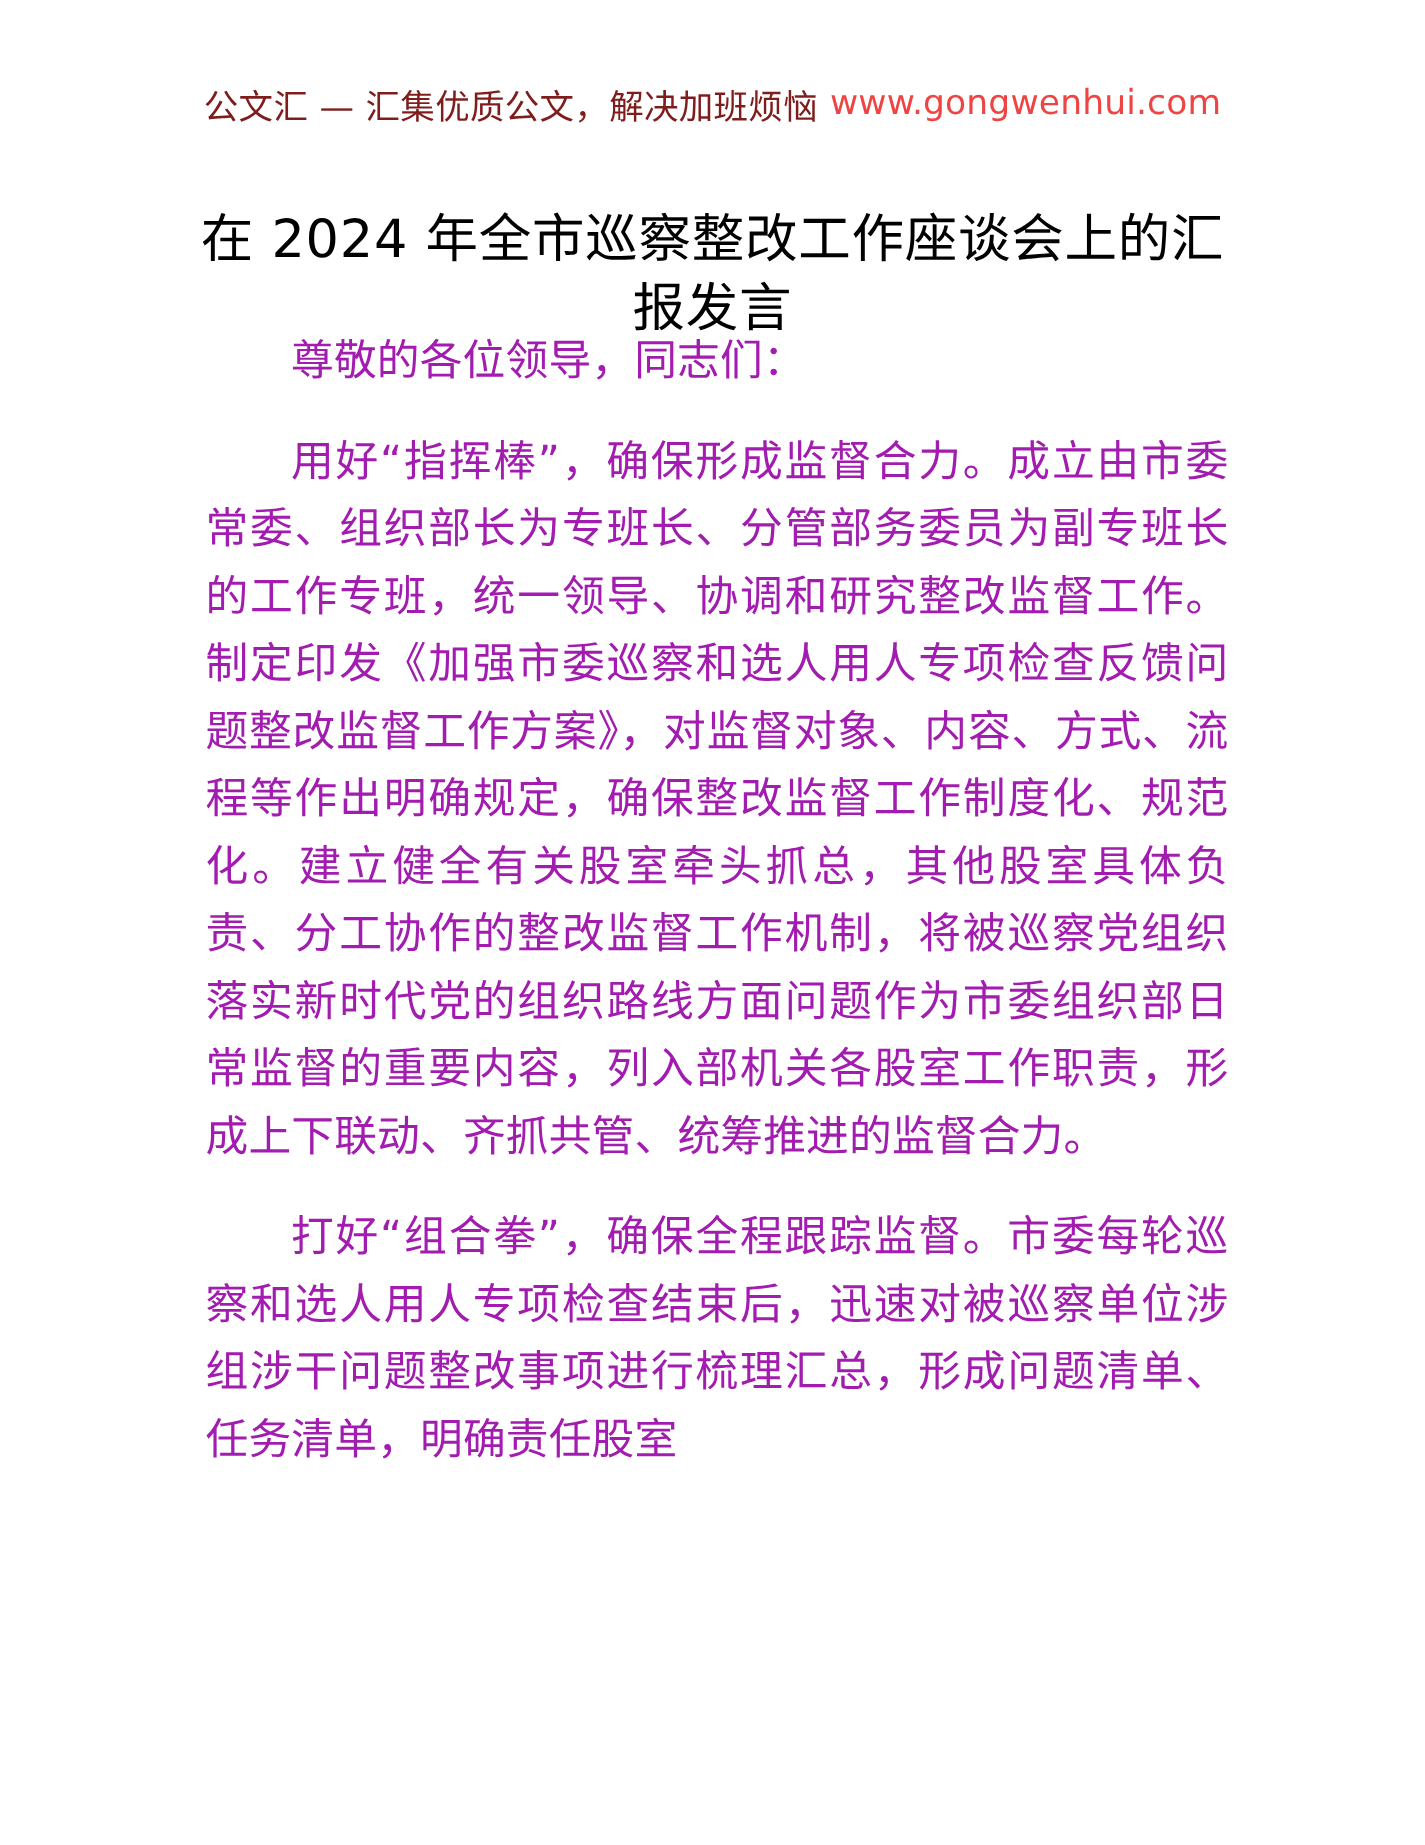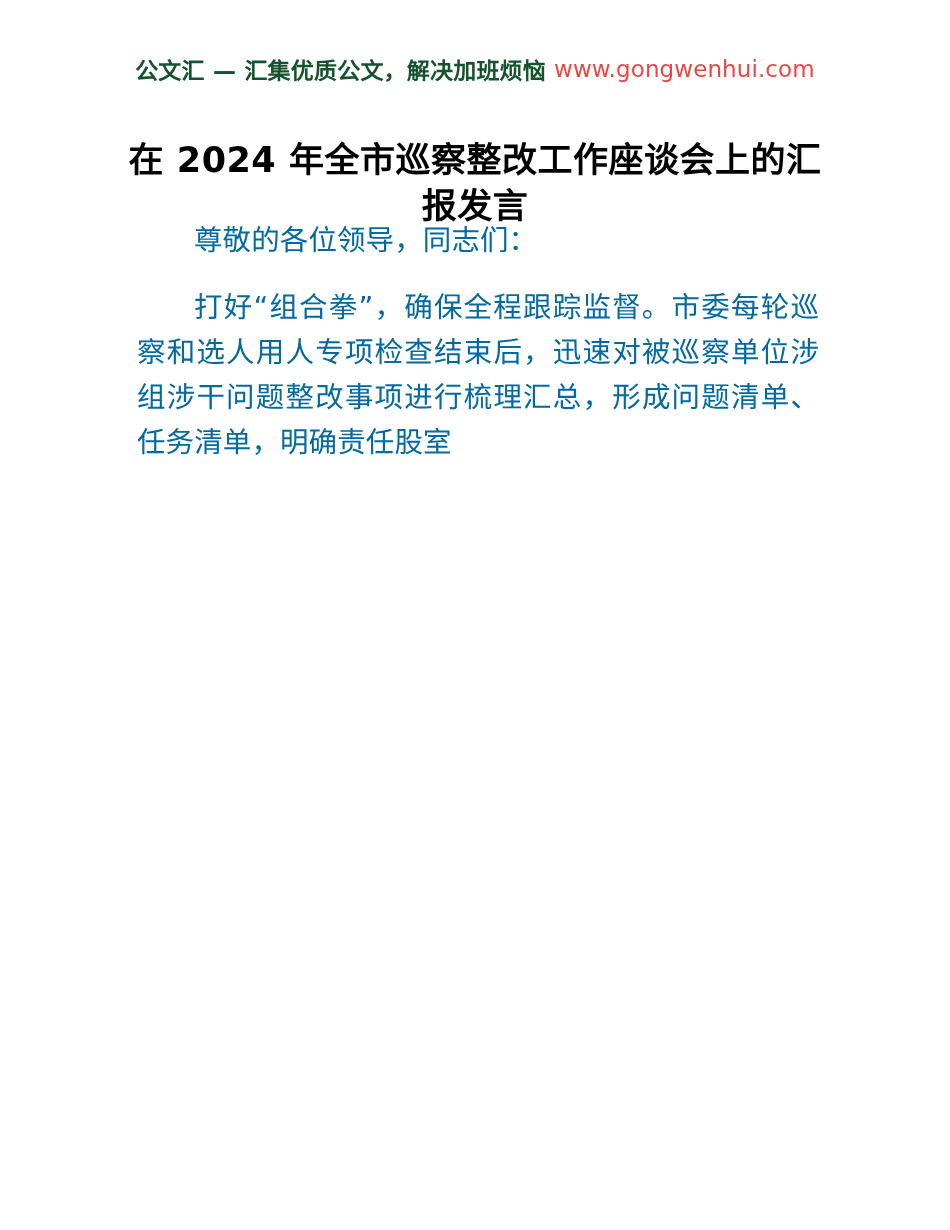--- a/index.html
+++ b/index.html
@@ -25,23 +25,23 @@
     top: 52px;
     left: 0;
     width: 950px;
     text-align: center;
     white-space: nowrap;
   }
 
   .site-header .wm-text {
     display: inline;
     font-size: 23px;
-    font-weight: 700;
+    font-weight: 400;
     letter-spacing: 0.2px;
-    color: #14532d;
+    color: #7f1d1d;
     vertical-align: middle;
     text-align: center;
   }
 
   .site-header .wm-url {
     display: inline;
     font-size: 23px;
     font-weight: 400;
     letter-spacing: 0.1px;
     color: #ef4444;
@@ -50,38 +50,38 @@
   }
 
   
   .doc-title {
     position: absolute;
     top: 114px;
     left: 118px;
     width: 714px;
     text-align: center;
     font-size: 35px;
-    font-weight: 700;
+    font-weight: 400;
     line-height: 46px;
     color: #000000;
     letter-spacing: 0.5px;
   }
 
   
   .doc-body {
     position: absolute;
     top: 218px;
     left: 137px;
     width: 682px;
   }
 
   .para {
     font-size: 28.5px;
     line-height: 45px;
-    color: #0369a1;
+    color: #a21caf;
     text-align: justify;
     text-justify: inter-ideograph;
     text-indent: 57px;
     margin: 0 0 22px 0;
     letter-spacing: 0.1px;
     word-break: break-all;
   }
 
   .para:last-child {
     margin-bottom: 0;
@@ -93,16 +93,17 @@
 <div class="page">
 
   <div class="site-header">
     <span class="wm-text">公文汇 — 汇集优质公文，解决加班烦恼</span><span class="wm-url">www.gongwenhui.com</span>
   </div>
 
   <h1 class="doc-title">在 2024 年全市巡察整改工作座谈会上的汇报发言</h1>
 
   <div class="doc-body">
     <p class="para">尊敬的各位领导，同志们：</p>
+    <p class="para">用好“指挥棒”，确保形成监督合力。成立由市委常委、组织部长为专班长、分管部务委员为副专班长的工作专班，统一领导、协调和研究整改监督工作。制定印发《加强市委巡察和选人用人专项检查反馈问题整改监督工作方案》，对监督对象、内容、方式、流程等作出明确规定，确保整改监督工作制度化、规范化。建立健全有关股室牵头抓总，其他股室具体负责、分工协作的整改监督工作机制，将被巡察党组织落实新时代党的组织路线方面问题作为市委组织部日常监督的重要内容，列入部机关各股室工作职责，形成上下联动、齐抓共管、统筹推进的监督合力。</p>
     <p class="para">打好“组合拳”，确保全程跟踪监督。市委每轮巡察和选人用人专项检查结束后，迅速对被巡察单位涉组涉干问题整改事项进行梳理汇总，形成问题清单、任务清单，明确责任股室</p>
   </div>
 
 </div>
 
 </body></html>

